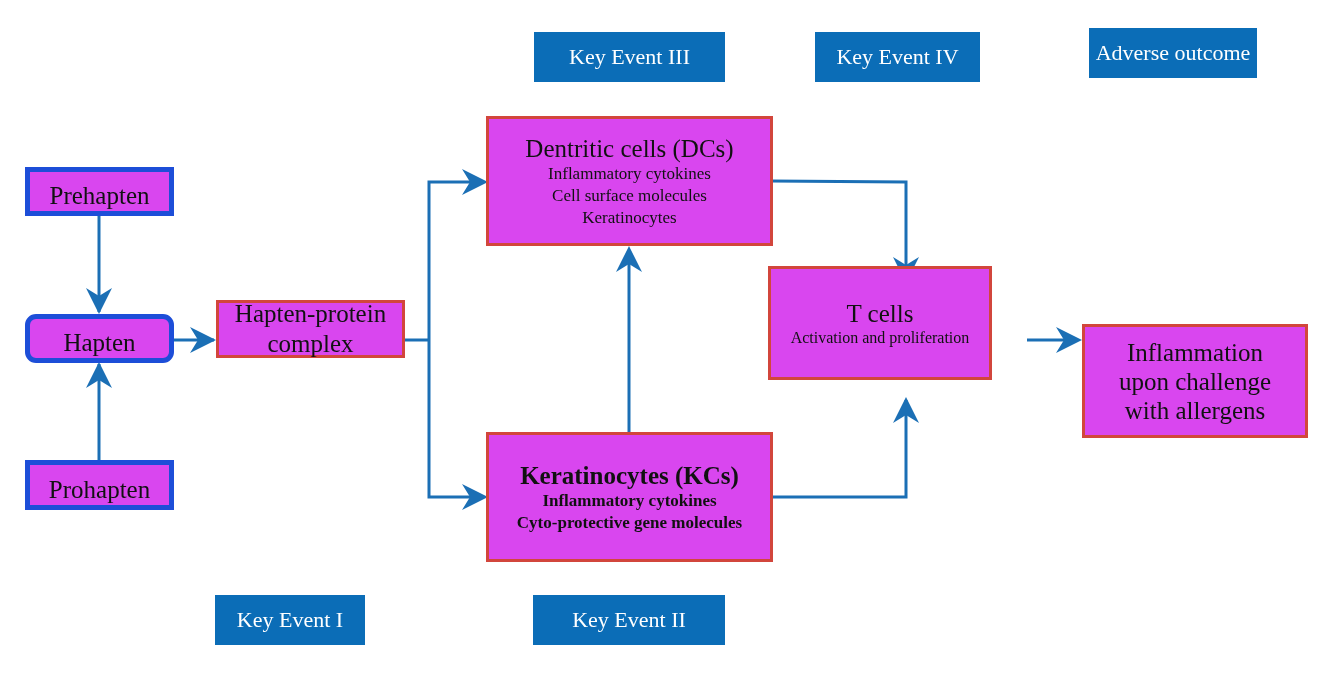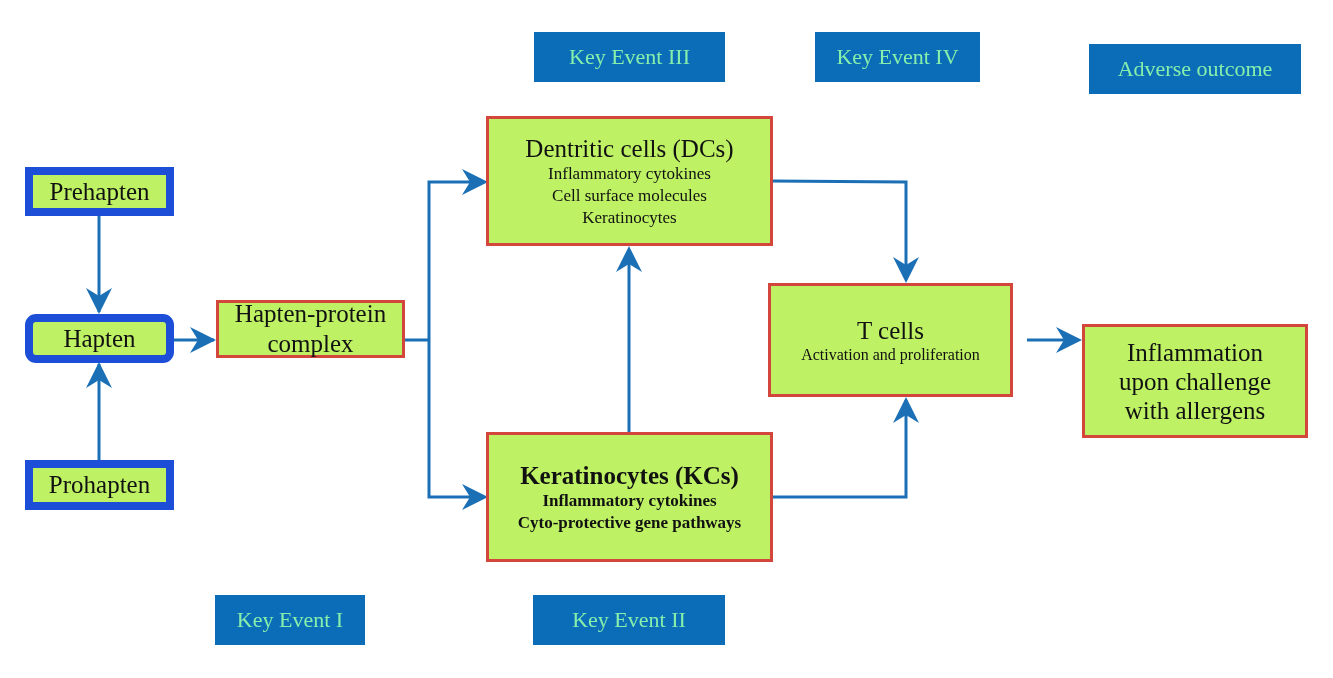--- a/index.html
+++ b/index.html
@@ -1,28 +1,28 @@
 <!DOCTYPE html>
 <html><head>
   <meta charset="utf-8">
   <style>
     html, body { margin: 0; padding: 0; background: #ffffff; }
     body { width: 1333px; height: 678px; position: relative; overflow: hidden;
            font-family: "Liberation Serif", "DejaVu Serif", serif; color: #111; }
     svg.connectors { position: absolute; left: 0; top: 0; }
-    .box { position: absolute; box-sizing: border-box; background: #bef264;
+    .box { position: absolute; box-sizing: border-box; background: #d946ef;
            display: flex; flex-direction: column; align-items: center; justify-content: center;
            text-align: center; }
-    .box.blue { border: 8px solid #1d4ed8; }
+    .box.blue { border: 5px solid #1d4ed8; justify-content: flex-end; }
     .box.red { border: 3px solid #d2463c; }
     .t-big { font-size: 25px; line-height: 30px; }
     .t-main { font-size: 25px; line-height: 29px; }
     .t-sub { font-size: 17px; line-height: 22px; }
     .t-sub-sm { font-size: 16px; line-height: 20px; }
-    .label { position: absolute; background: #0b6db7; color: #86efac;
+    .label { position: absolute; background: #0b6db7; color: #ffffff;
              font-size: 22px; display: flex; align-items: center; justify-content: center;
              box-sizing: border-box; }
   </style>
 </head>
 <body>
 
 <svg class="connectors" width="1333" height="678">
   <defs>
     <marker id="ah" viewBox="0 0 20 20" refX="18" refY="10" markerWidth="8" markerHeight="8" orient="auto" markerUnits="userSpaceOnUse">
       <path d="M0,0 L20,10 L0,20 L6,10 Z" fill="#1b6fb5"></path>
@@ -77,41 +77,41 @@
 <div class="box red" style="left:486px; top:116px; width:287px; height:130px;">
   <span class="t-main">Dentritic cells (DCs)</span>
   <span class="t-sub">Inflammatory cytokines</span>
   <span class="t-sub">Cell surface molecules</span>
   <span class="t-sub">Keratinocytes</span>
 </div>
 
 <div class="box red" style="left:486px; top:432px; width:287px; height:130px;font-weight:bold;">
   <span class="t-main">Keratinocytes (KCs)</span>
   <span class="t-sub">Inflammatory cytokines</span>
-  <span class="t-sub">Cyto-protective gene pathways</span>
+  <span class="t-sub">Cyto-protective gene molecules</span>
 </div>
 
-<div class="box red" style="left:768px; top:283px; width:245px; height:114px;">
+<div class="box red" style="left:768px; top:266px; width:224px; height:114px;">
   <span class="t-main">T cells</span>
   <span class="t-sub-sm">Activation and proliferation</span>
 </div>
 
 <div class="box red" style="left:1082px; top:283px; width:226px; height:114px;margin-top:41px;">
   <span class="t-main">Inflammation</span>
   <span class="t-main">upon challenge</span>
   <span class="t-main">with allergens</span>
 </div>
 
 <div class="label" style="left:534px; top:32px; width:191px; height:50px;">
   <span>Key Event III</span>
 </div>
 <div class="label" style="left:815px; top:32px; width:165px; height:50px;">
   <span>Key Event IV</span>
 </div>
-<div class="label" style="left:1089px; top:44px; width:212px; height:50px;">
+<div class="label" style="left:1089px; top:28px; width:168px; height:50px;">
   <span>Adverse outcome</span>
 </div>
 <div class="label" style="left:215px; top:595px; width:150px; height:50px;">
   <span>Key Event I</span>
 </div>
 <div class="label" style="left:533px; top:595px; width:192px; height:50px;">
   <span>Key Event II</span>
 </div>
 
 </body></html>

